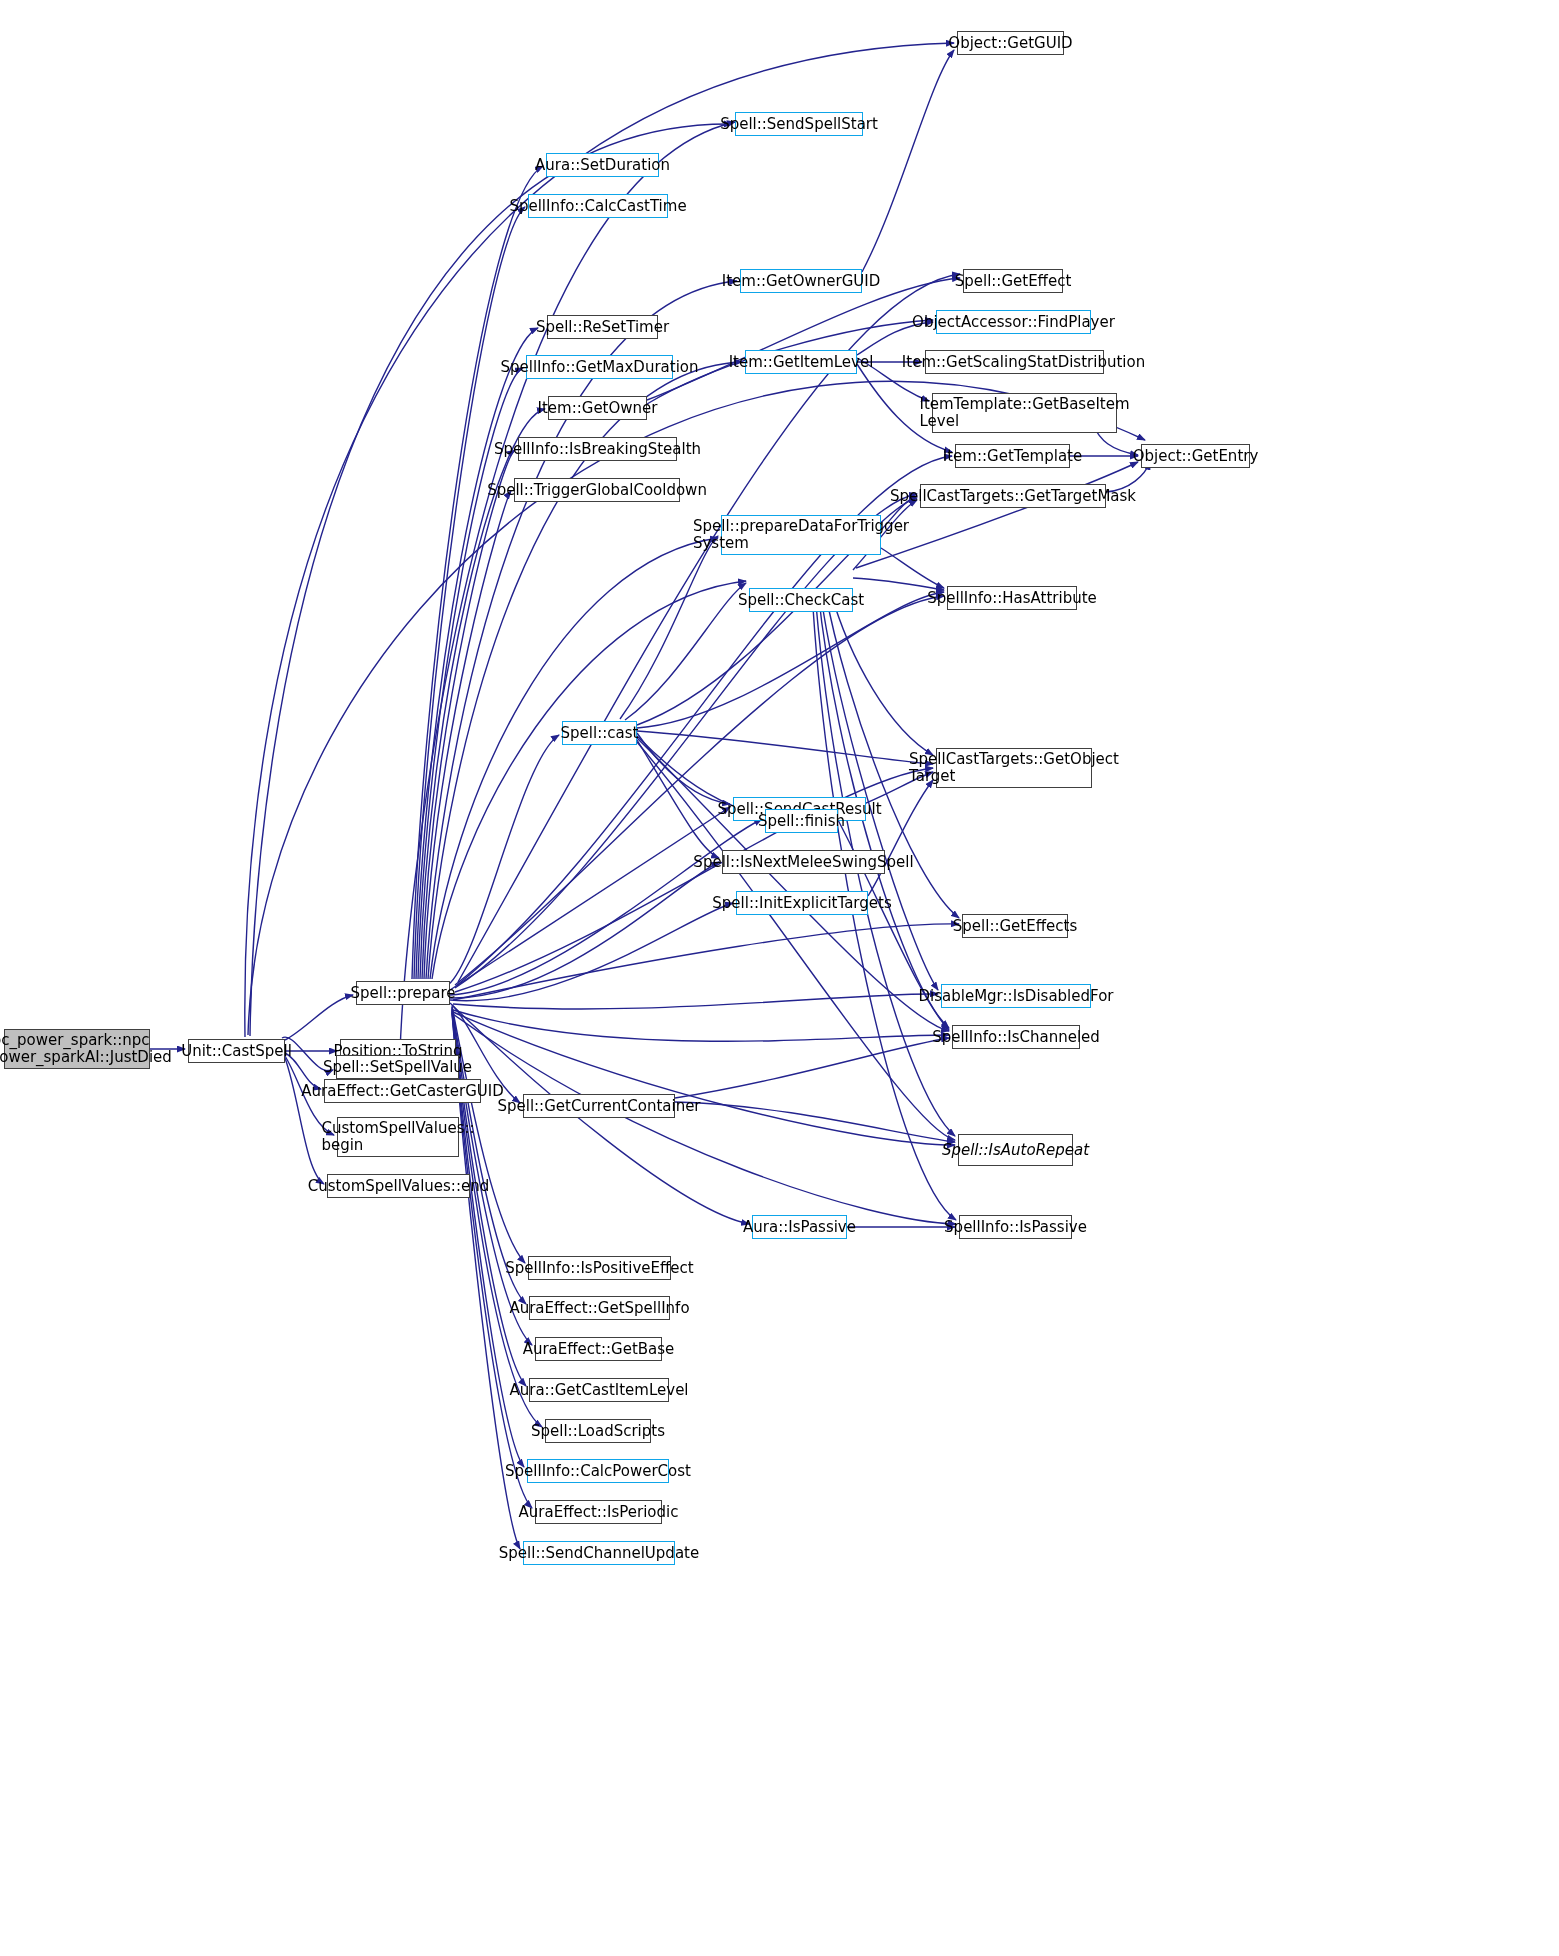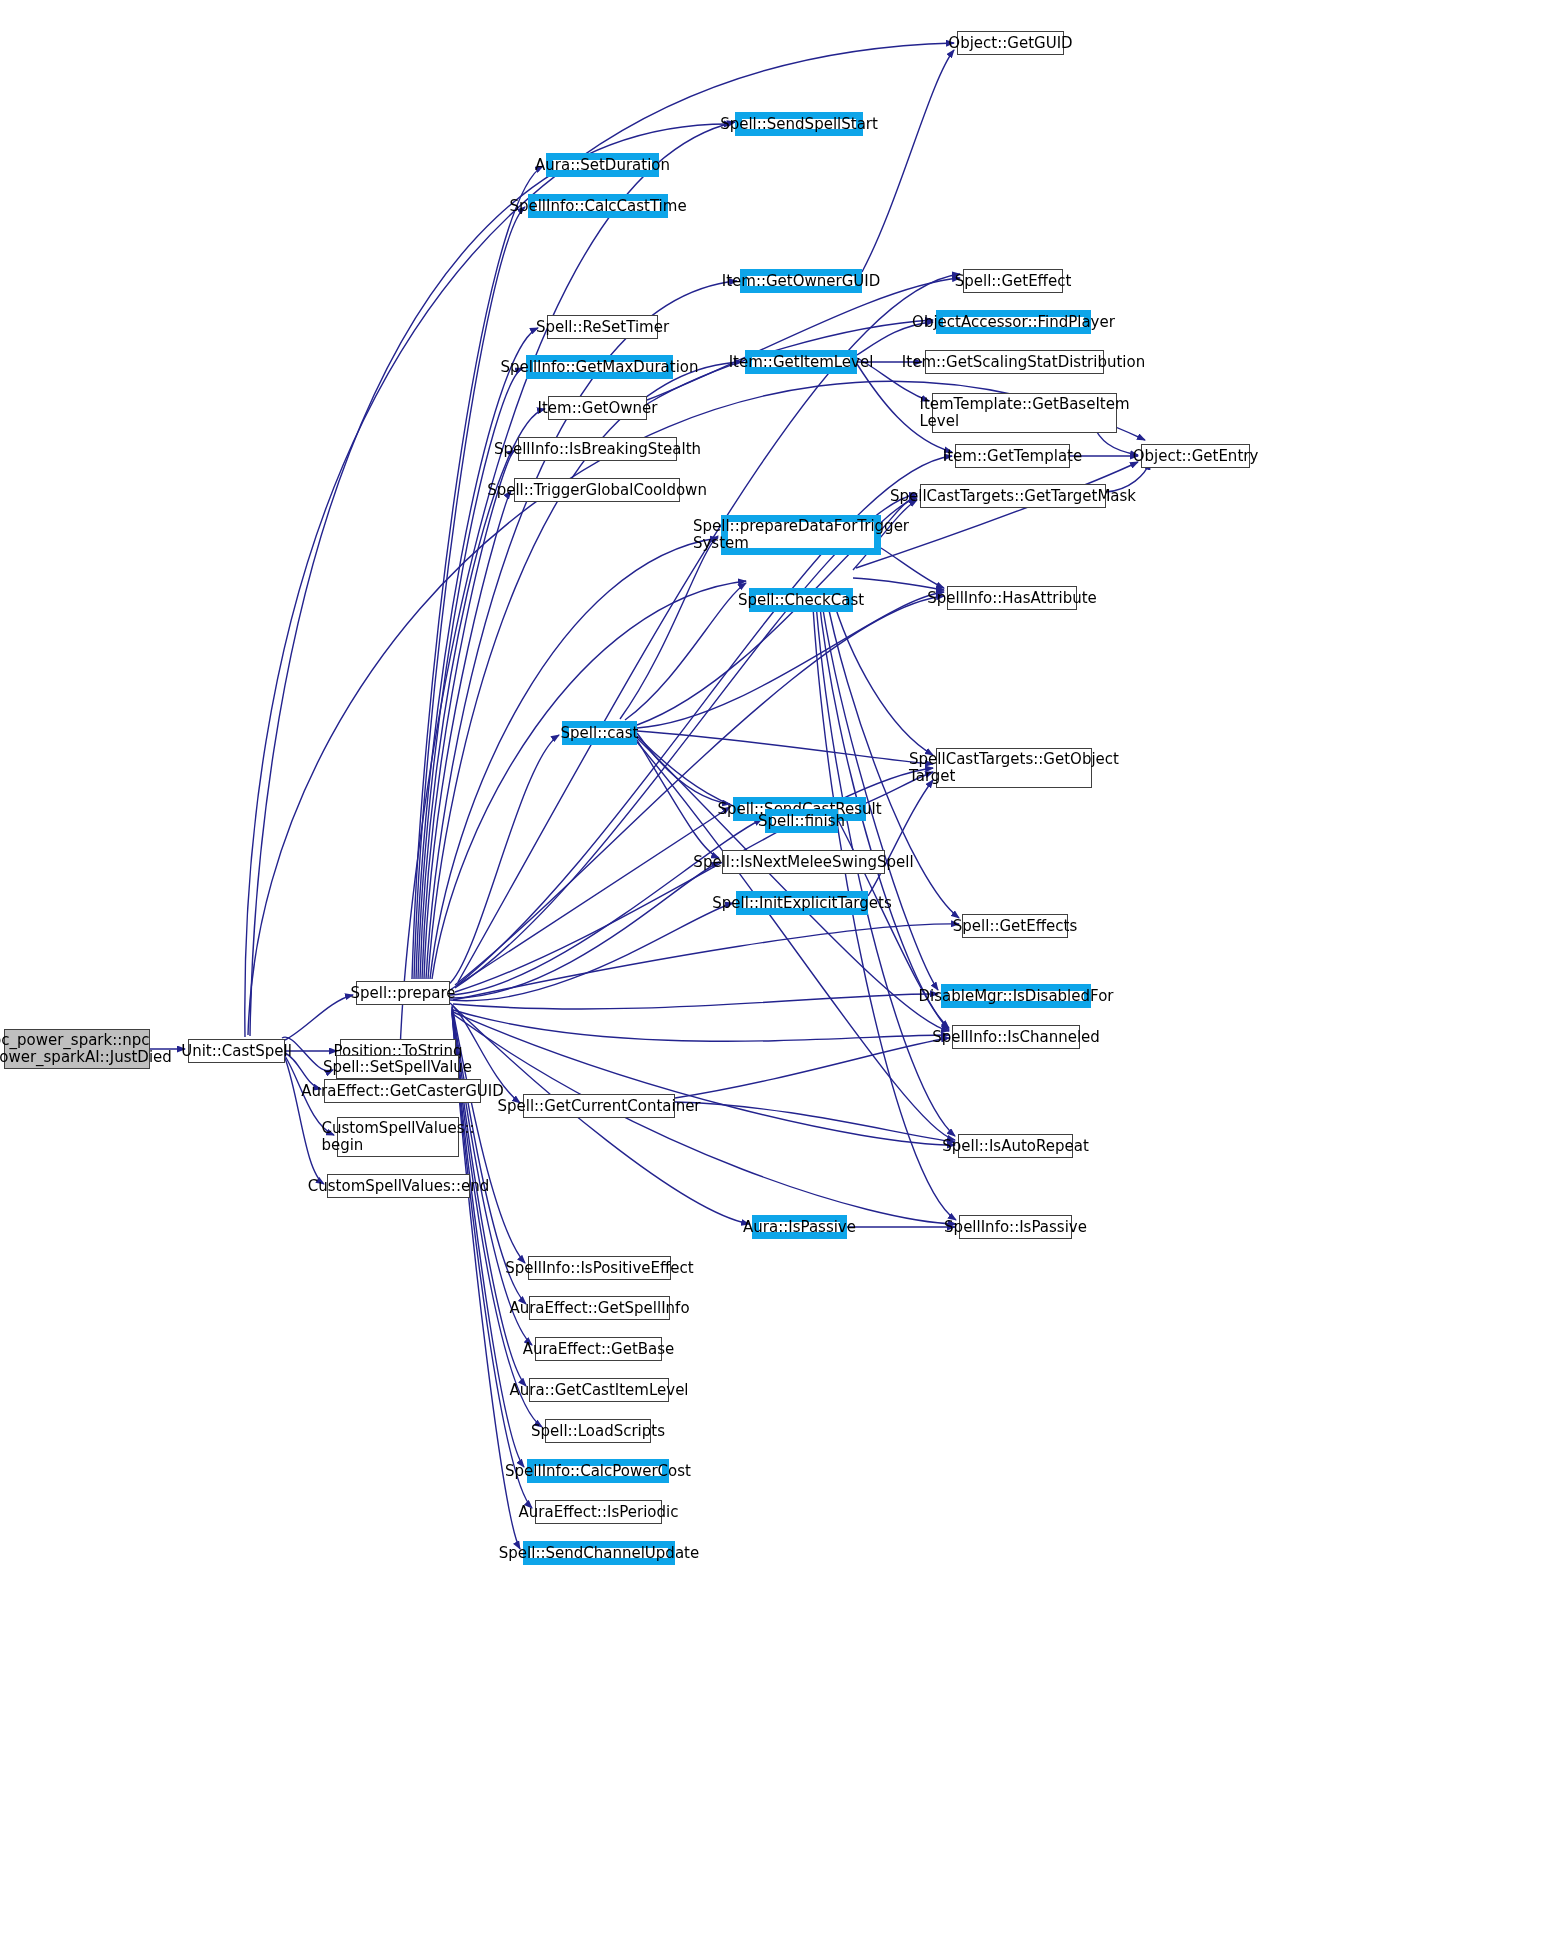--- a/index.html
+++ b/index.html
@@ -33,21 +33,21 @@
     line-height: 1.12;
     color: #000000;
     background: #ffffff;
     border: 1px solid #404040;
     white-space: pre-line;
     padding: 0 4px;
     z-index: 5;
     cursor: pointer;
   }
   .node.red {
-    border: 7px solid #0ea5e9;
+    border: 1px solid #0ea5e9;
   }
   .node.root {
     background: #bfbfbf;
     border: 1px solid #404040;
   }
 </style>
 </head>
 <body>
 
 <div id="canvas">
@@ -189,16 +189,16 @@
     <div class="node" style="left: 932px; top: 393px; width: 185px; height: 40px;">ItemTemplate::GetBaseItem
 Level</div>
     <div class="node" style="left: 955px; top: 444px; width: 115px; height: 24px;">Item::GetTemplate</div>
     <div class="node" style="left: 920px; top: 484px; width: 186px; height: 24px;">SpellCastTargets::GetTargetMask</div>
     <div class="node" style="left: 947px; top: 586px; width: 130px; height: 24px;">SpellInfo::HasAttribute</div>
     <div class="node" style="left: 936px; top: 748px; width: 156px; height: 40px;">SpellCastTargets::GetObject
 Target</div>
     <div class="node" style="left: 962px; top: 914px; width: 106px; height: 24px;">Spell::GetEffects</div>
     <div class="node red" style="left: 941px; top: 984px; width: 150px; height: 24px;">DisableMgr::IsDisabledFor</div>
     <div class="node" style="left: 952px; top: 1025px; width: 128px; height: 24px;">SpellInfo::IsChanneled</div>
-    <div class="node" style="left: 958px; top: 1134px; width: 115px; height: 24px;">Spell::IsAutoRepeat</div>
+    <div class="node" style="left: 958px; top: 1134px; width: 115px; height: 32px; font-style: italic;">Spell::IsAutoRepeat</div>
     <div class="node" style="left: 959px; top: 1215px; width: 113px; height: 24px;">SpellInfo::IsPassive</div>
     <div class="node" style="left: 1141px; top: 444px; width: 109px; height: 24px;">Object::GetEntry</div>
   </div>
 
 </body></html>

